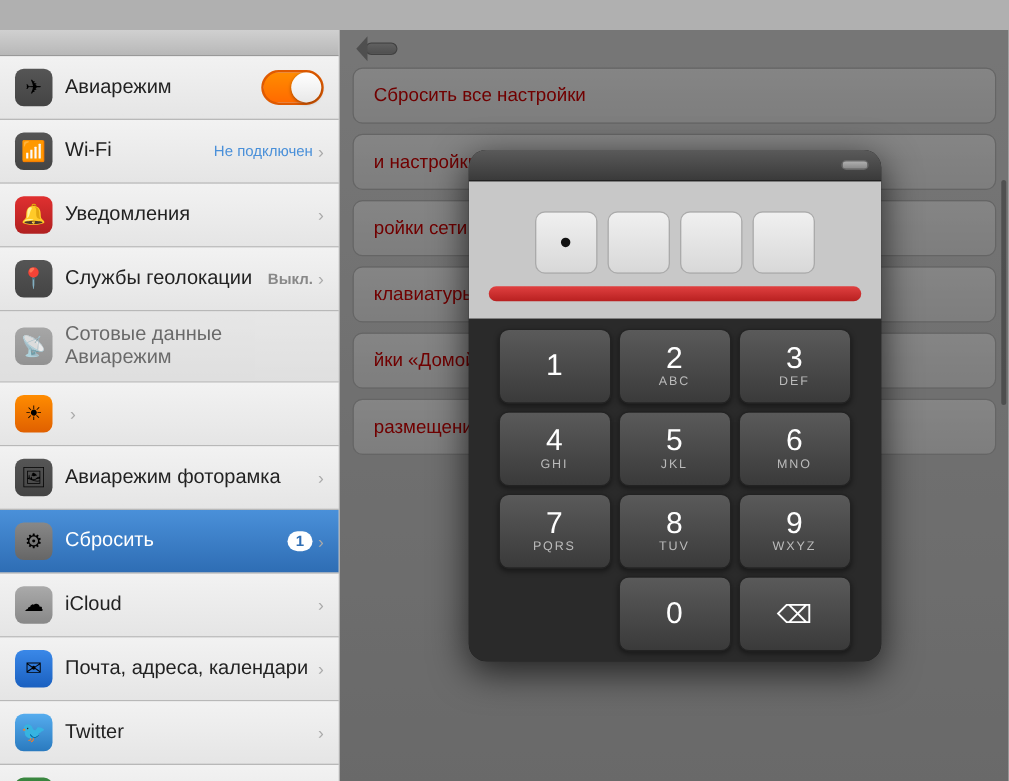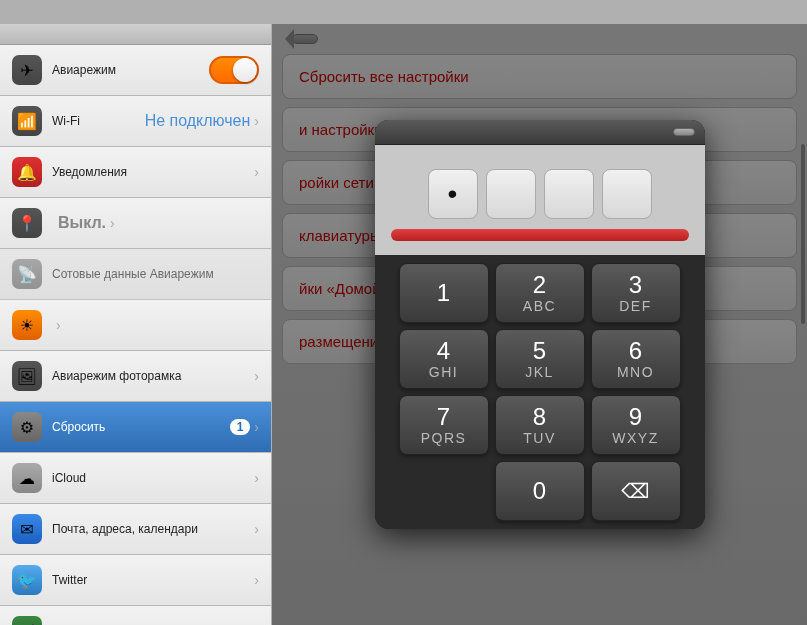--- a/index.html
+++ b/index.html
@@ -73,27 +73,27 @@
       border-radius: 7px;
       margin-right: 10px;
       flex-shrink: 0;
       display: flex;
       align-items: center;
       justify-content: center;
       font-size: 16px;
     }
 
     .item-label {
-      font-size: 12px;
+      font-size: 16px;
       color: #222;
       flex: 1;
     }
 
     .item-sublabel {
-      font-size: 16px;
+      font-size: 12px;
       color: #4a90d9;
       margin-left: 6px;
     }
 
     .item-sublabel.gray { color: #888; font-weight: bold; }
 
     .badge {
       background: #4a90d9;
       color: #fff;
       border-radius: 10px;
@@ -341,21 +341,21 @@
       cursor: default;
     }
 
     .numpad-num {
       font-size: 24px;
       font-weight: normal;
       line-height: 1;
     }
 
     .numpad-sub {
-      font-size: 14px;
+      font-size: 10px;
       letter-spacing: 1.5px;
       color: #bbb;
       margin-top: 1px;
     }
 
     .numpad-delete {
       font-size: 20px;
     }
 
     
@@ -408,20 +408,21 @@
           <span class="item-sublabel">Не подключен</span>
           <span class="chevron">›</span>
         </div>
         <div class="sidebar-item">
           <div class="item-icon icon-notif">🔔</div>
           <span class="item-label">Уведомления</span>
           <span class="chevron">›</span>
         </div>
         <div class="sidebar-item">
           <div class="item-icon icon-location">📍</div>
+          <span class="item-label">Службы геолокации</span>
           <span class="item-sublabel gray">Выкл.</span>
           <span class="chevron">›</span>
         </div>
         <div class="sidebar-item disabled">
           <div class="item-icon icon-cellular">📡</div>
           <span class="item-label">Сотовые данные Авиарежим</span>
         </div>
         <div class="sidebar-item">
           <div class="item-icon icon-brightness">☀</div>
           <span class="chevron">›</span>

